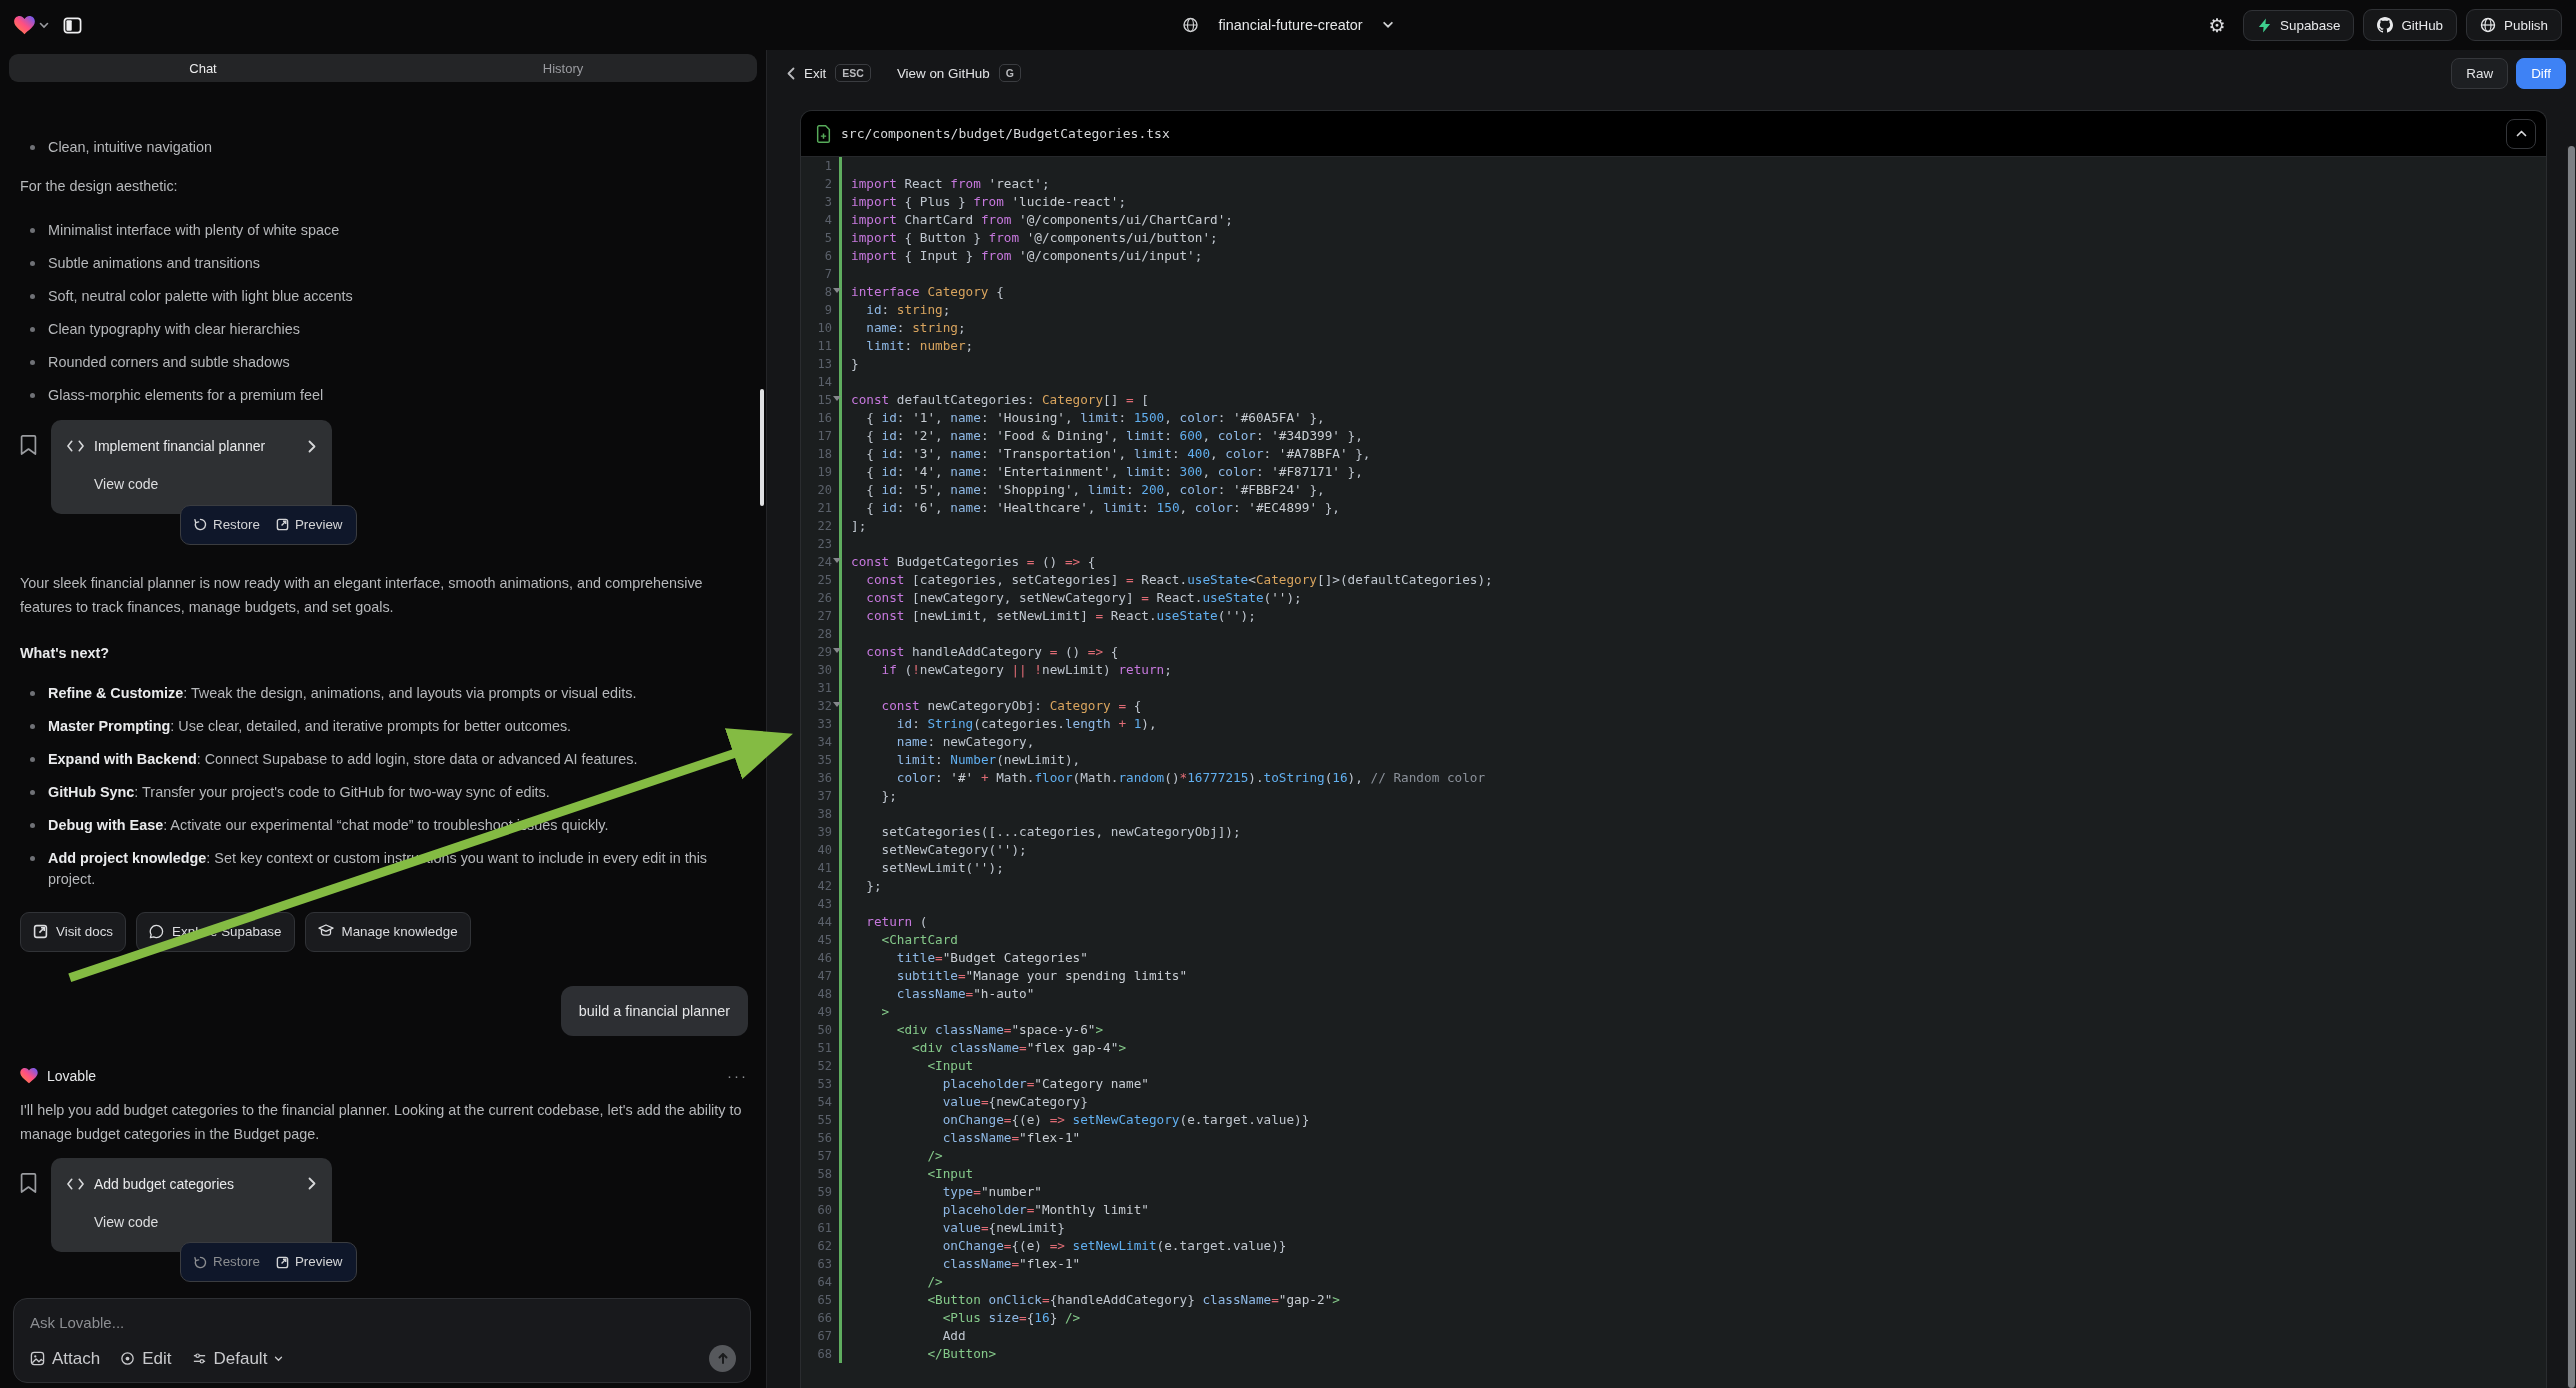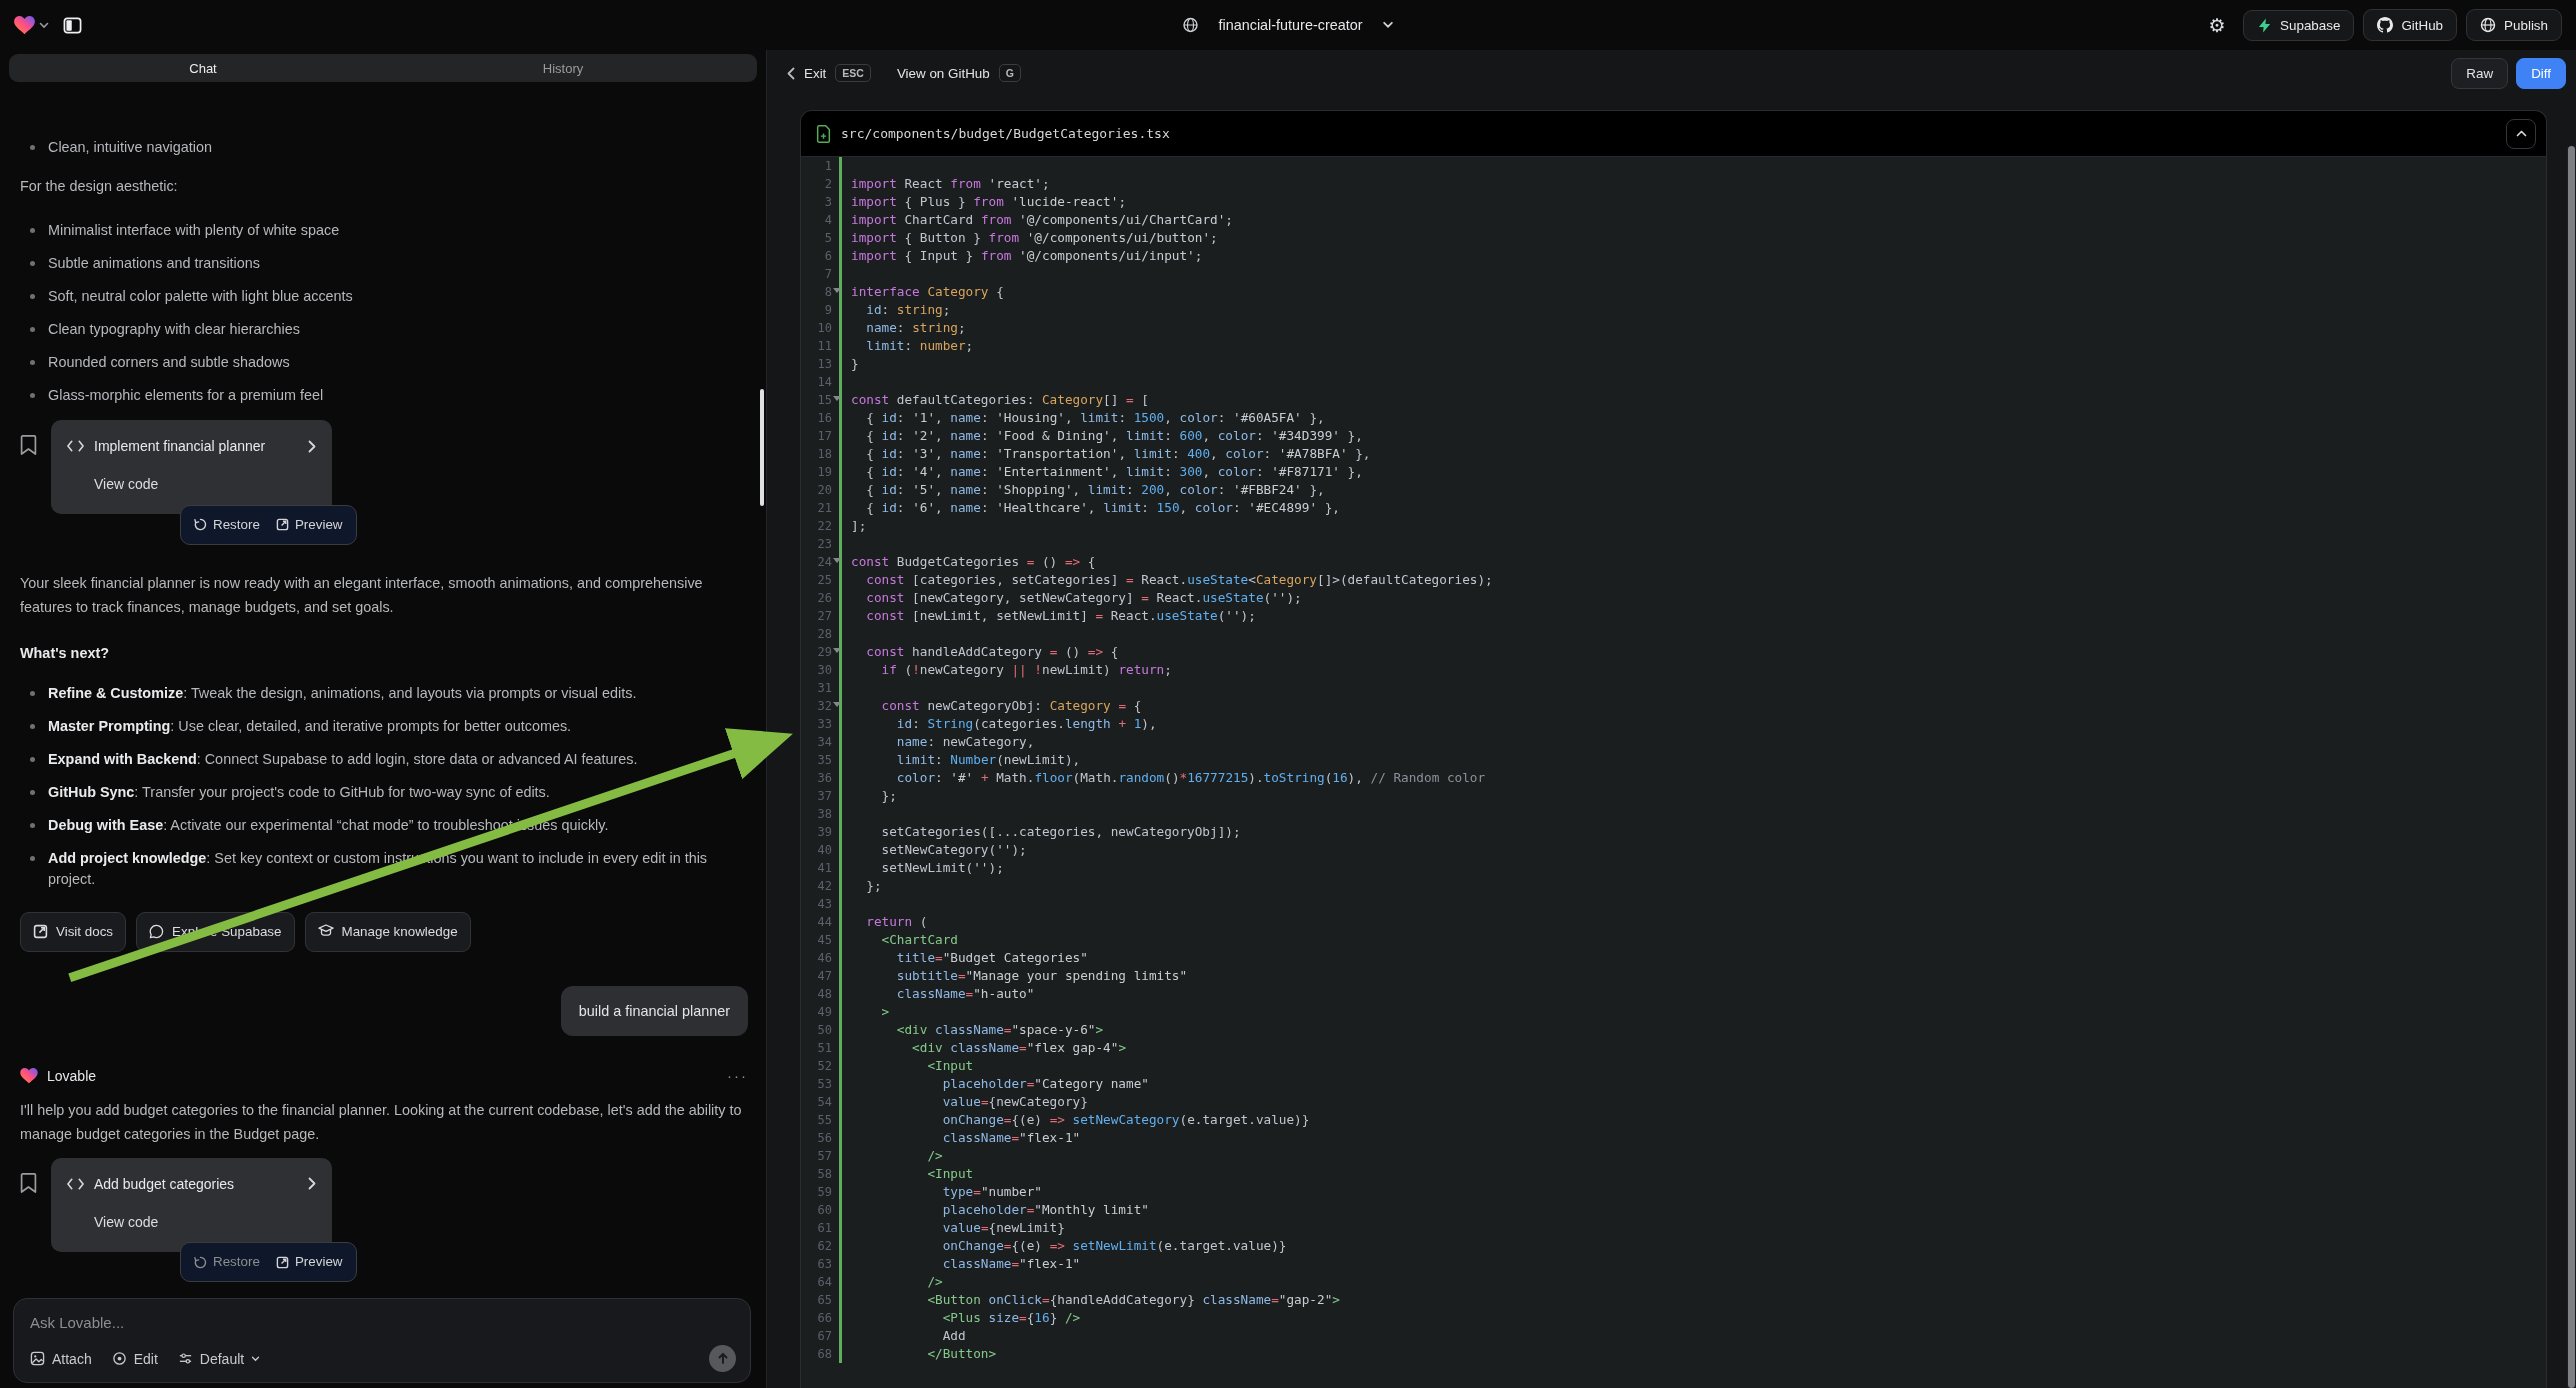--- a/index.html
+++ b/index.html
@@ -56,21 +56,21 @@
   .bubble { background:#2d2f33; border-radius:12px; padding:13px 18px; font-size:14.4px; color:#e3e4e6; max-width:418px; }
 
   .lov-header { display:flex; align-items:center; gap:9px; color:#e7e8ea; font-size:14px; }
   .lov-header .dots { margin-left:auto; color:#8e9093; font-size:15px; letter-spacing:2px; cursor:pointer; }
 
   .chat-scrollthumb { position:absolute; right:2px; top:339px; width:4px; height:117px; border-radius:2px; background:#dfe0e2; }
 
   
   .askbox { position:absolute; left:13px; right:15px; bottom:5px; height:85px; background:#18191c; border:1px solid #2e3034; border-radius:14px; padding:15px 14px 10px 16px; display:flex; flex-direction:column; justify-content:space-between; }
   .ask-ph { font-size:15px; color:#8c8e92; }
-  .ask-row { display:flex; align-items:center; gap:20px; font-size:14px; color:#c9cacd; }
+  .ask-row { display:flex; align-items:center; gap:20px; font-size:17px; color:#c9cacd; }
   .ask-item { display:flex; align-items:center; gap:7px; cursor:pointer; }
   .send-btn { margin-left:auto; width:27px; height:27px; border-radius:50%; background:#56585c; display:flex; align-items:center; justify-content:center; cursor:pointer; }
 
   
   .codepanel { flex:1; position:relative; background:#151618; }
   .viewbar { height:46px; display:flex; align-items:center; padding:0 10px 0 20px; gap:26px; font-size:13.4px; color:#e3e4e6; }
   .vb-item { display:flex; align-items:center; gap:9px; cursor:pointer; }
   .kbd { border:1px solid #3a3c40; border-radius:5px; padding:2px 6px; font-size:10.5px; font-weight:bold; color:#b9bacd; color:#b9babd; }
   .vb-right { margin-left:auto; display:flex; gap:8px; }
   .vb-btn { background:#1d1f22; border:1px solid #35373b; border-radius:8px; padding:7px 14px; font-size:13.4px; color:#e3e4e6; cursor:pointer; }

